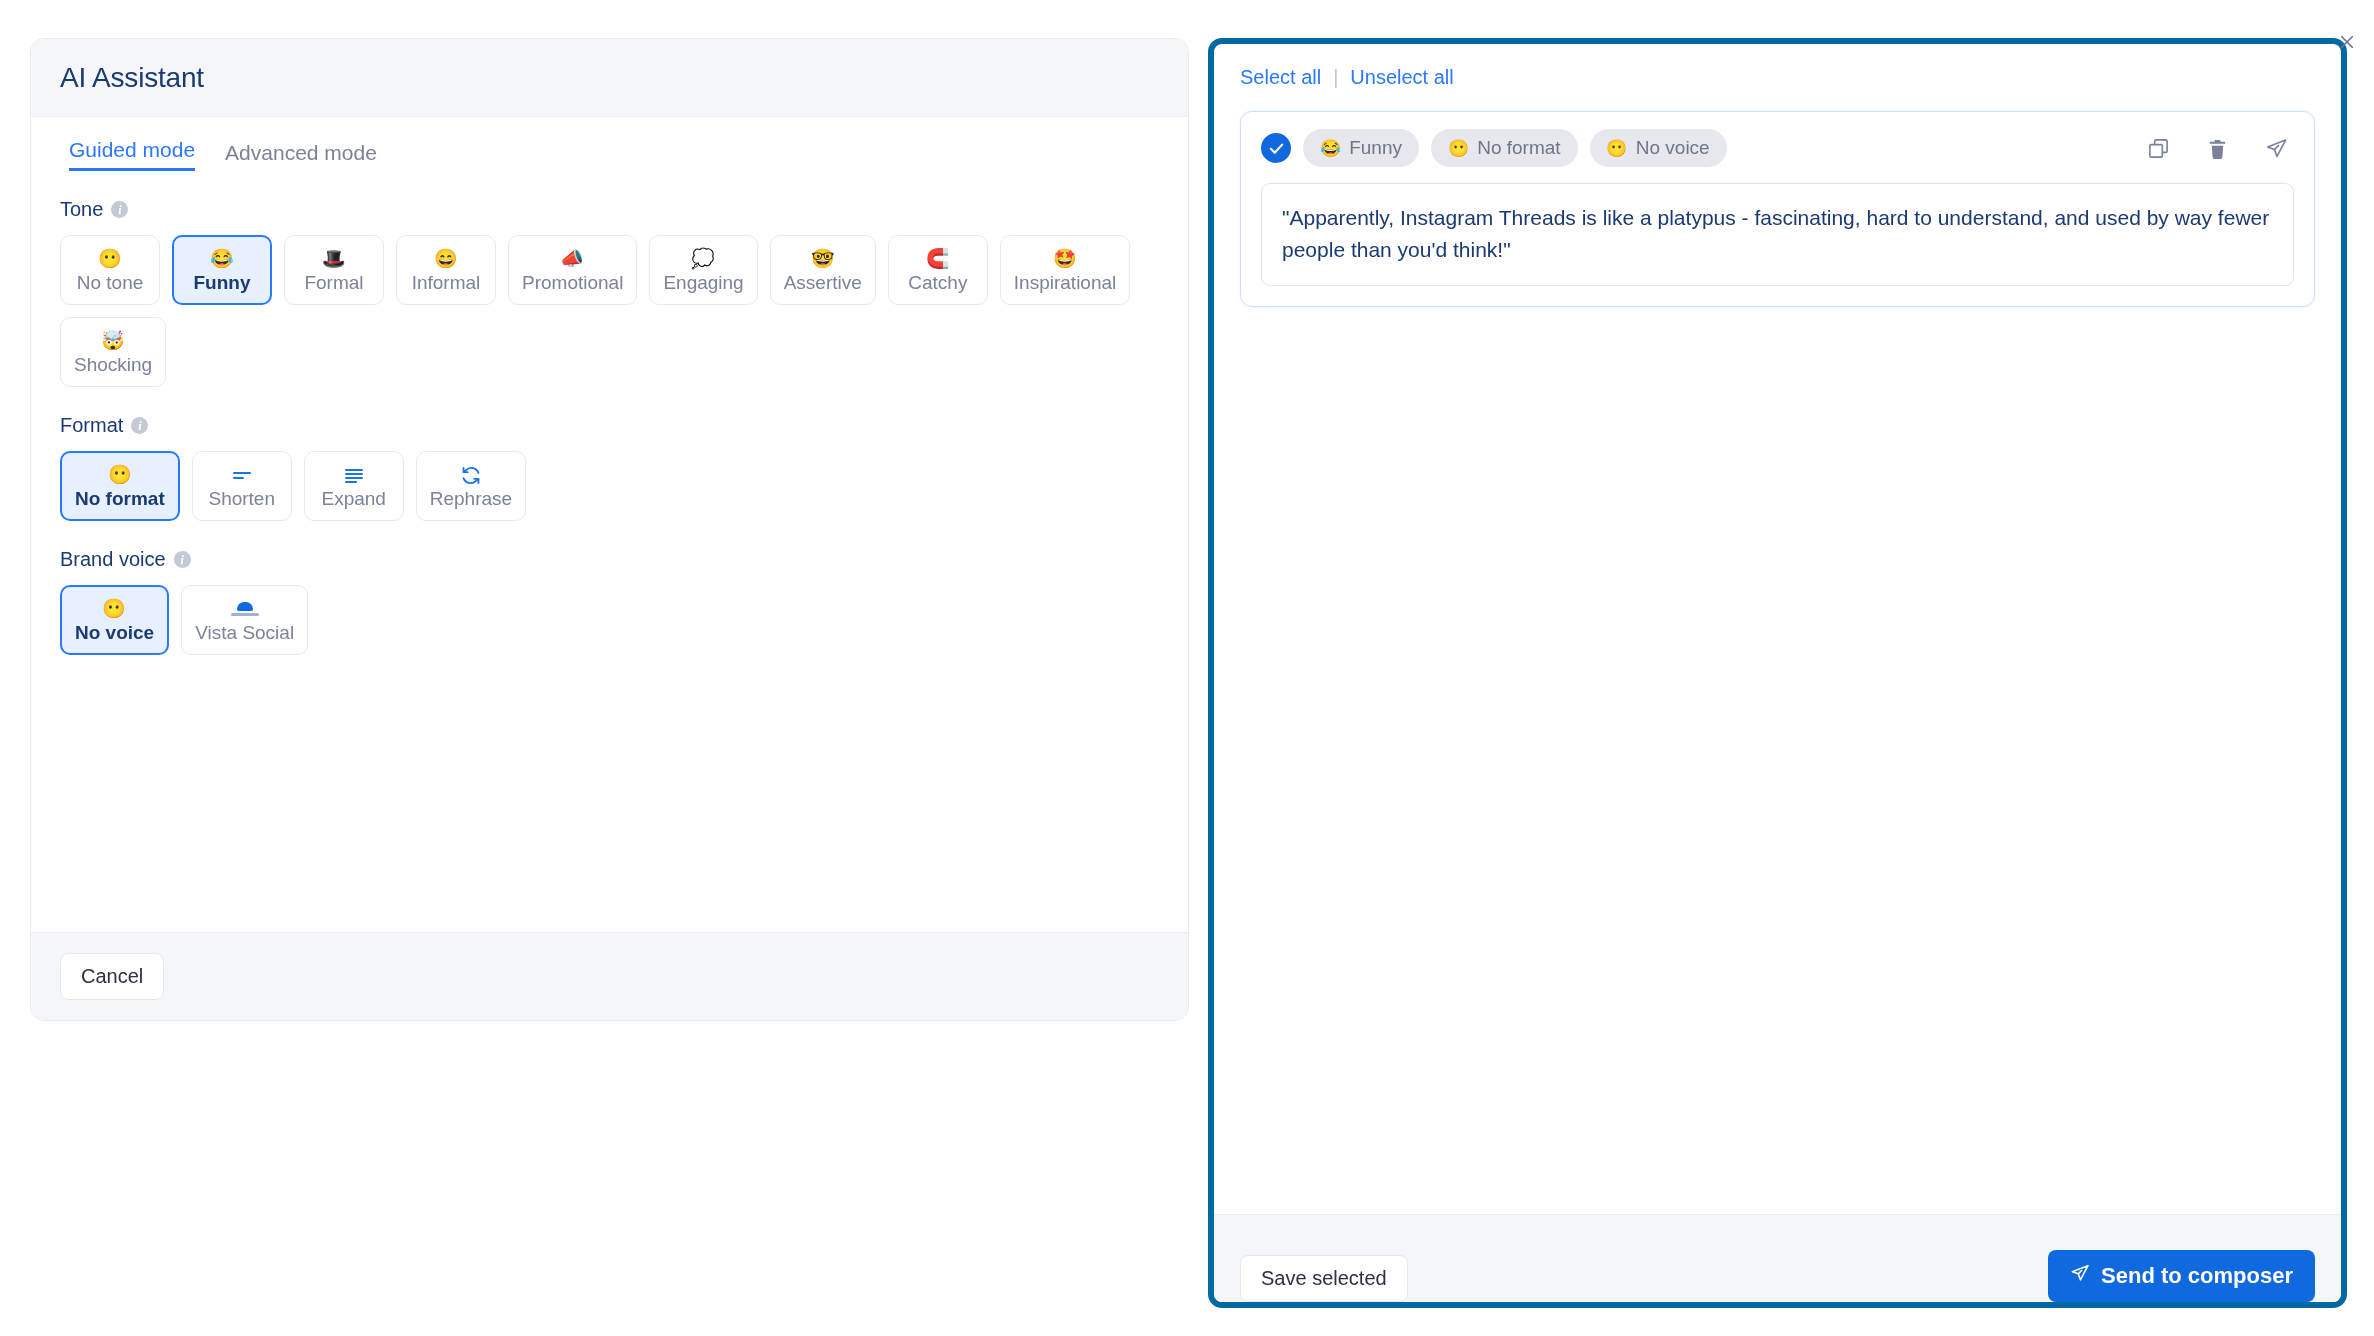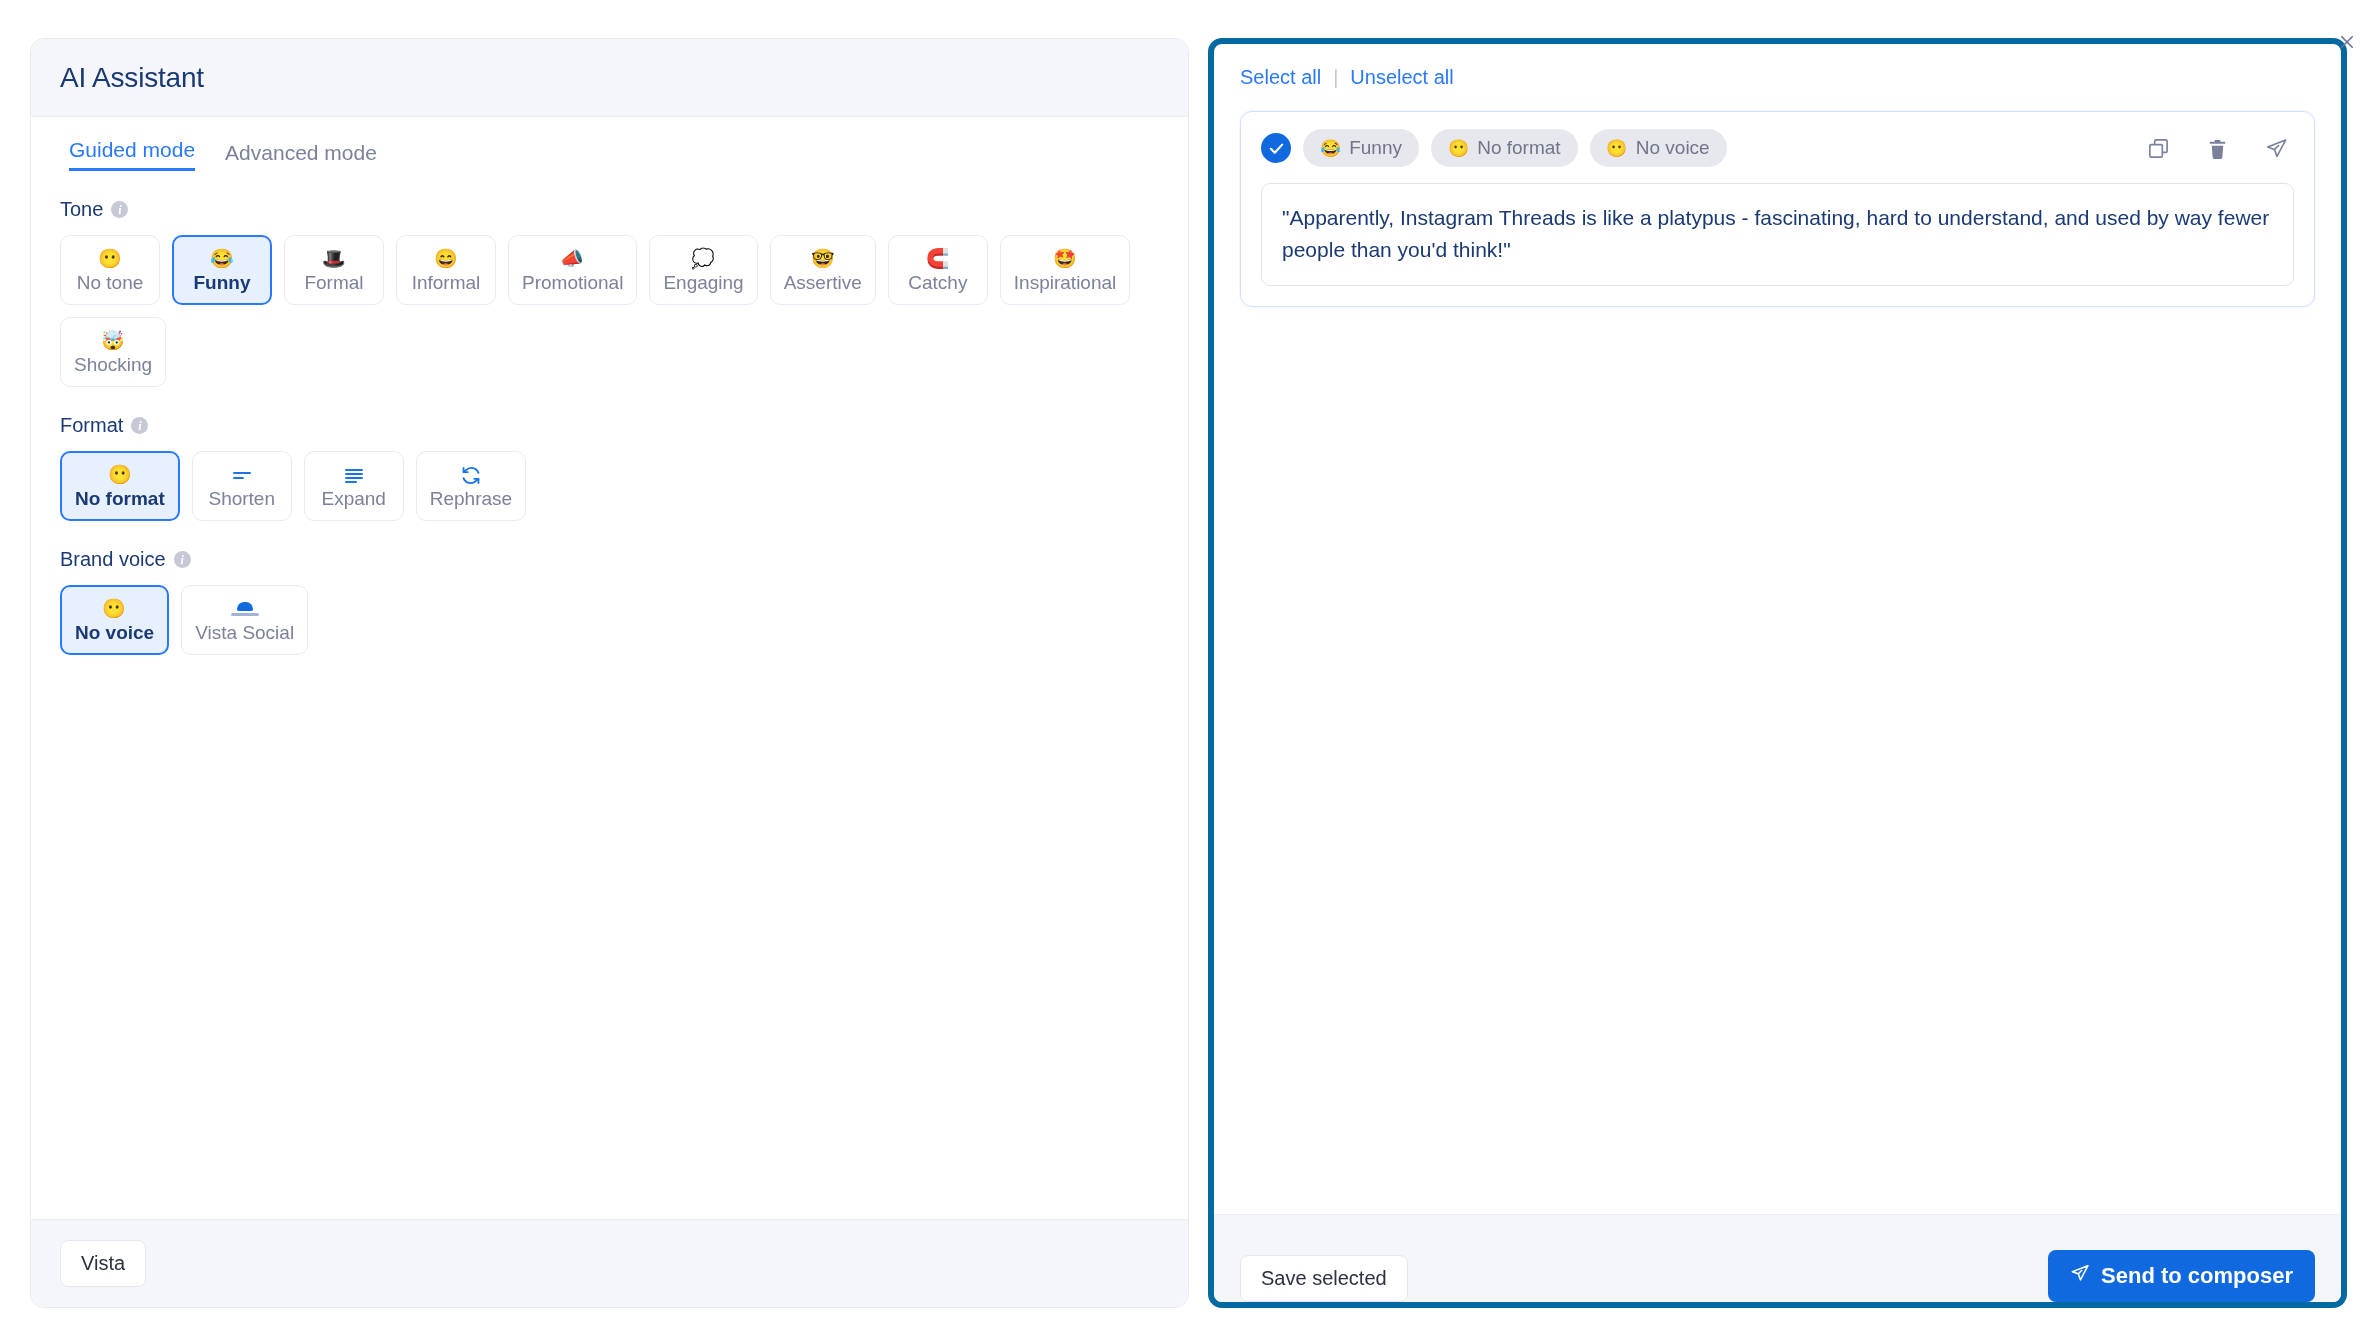--- a/index.html
+++ b/index.html
@@ -34,21 +34,21 @@
     z-index: 40;
   }
   .global-close svg { width: 18px; height: 18px; }
 
   
   .left-panel {
     position: absolute;
     left: 30px;
     top: 38px;
     width: 1159px;
-    height: 1270px;
+    height: 983px;
     background: #ffffff;
     border: 1px solid #e7eaf3;
     border-radius: 14px;
     overflow: hidden;
     display: flex;
     flex-direction: column;
   }
 
   .left-header {
     height: 78px;
@@ -489,21 +489,21 @@
               <span class="bar"></span>
             </span>
           </span>
           <span class="lbl">Vista Social</span>
         </div>
       </div>
 
     </div>
 
     <div class="left-footer">
-      <button class="ghost-btn">Vista</button>
+      <button class="ghost-btn">Cancel</button>
     </div>
   </div>
 
   <div class="right-panel">
 
     <div class="right-body">
 
       <div class="select-links">
         <a>Select all</a>
         <span class="sep">|</span>

